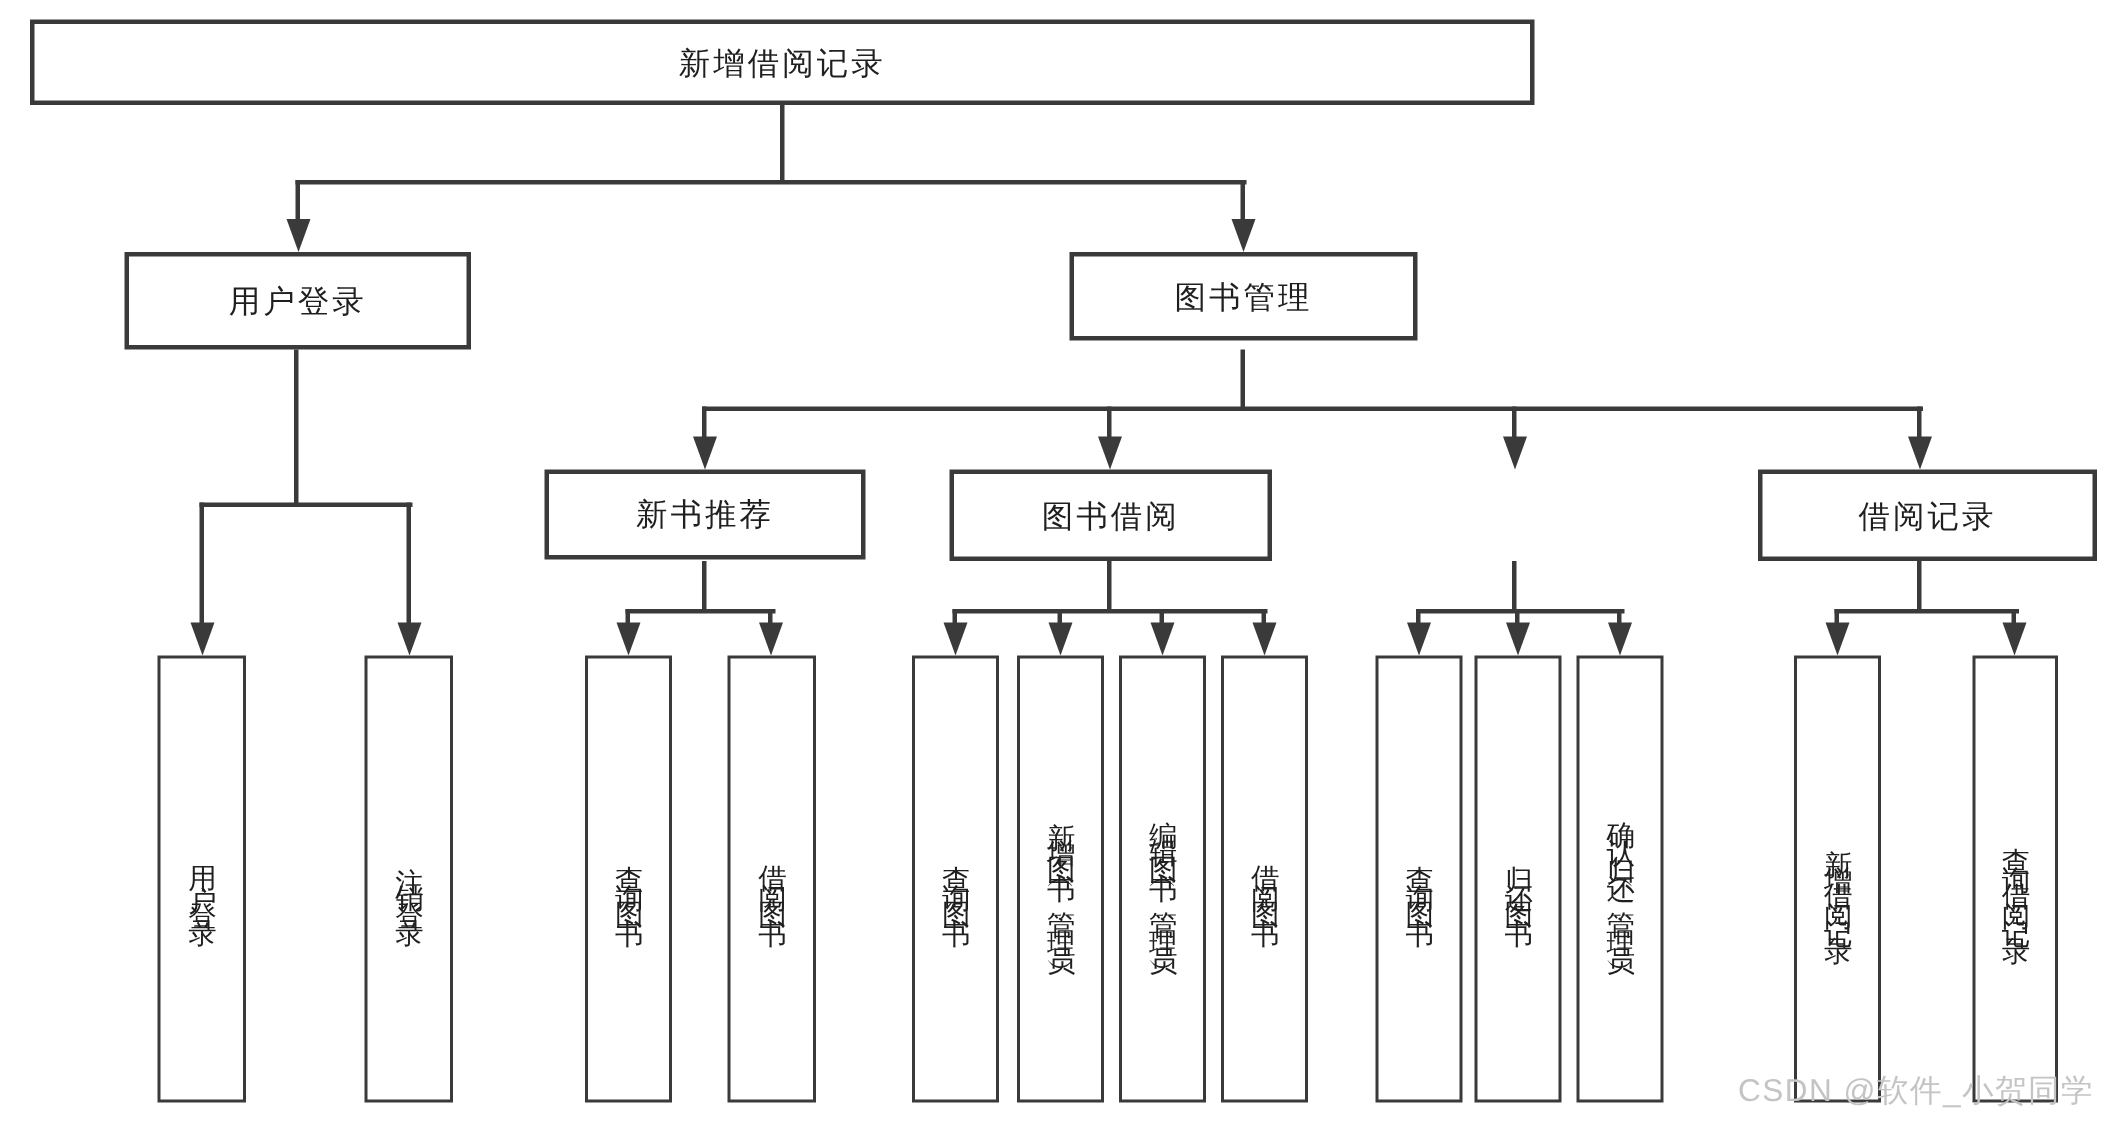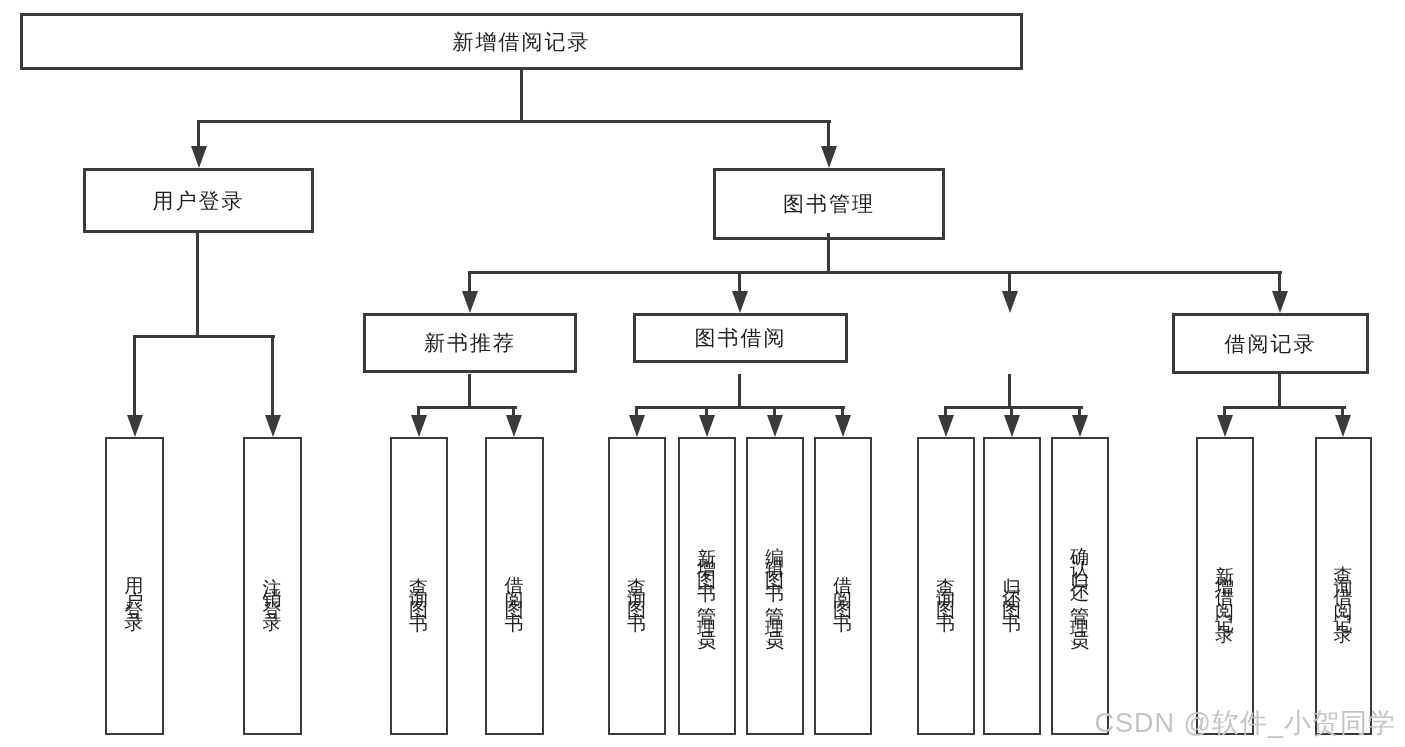--- a/index.html
+++ b/index.html
@@ -44,55 +44,55 @@
   .h{position:absolute;height:3px;background:var(--line);}
   .tri{
     position:absolute;width:0;height:0;
     border-left:8px solid transparent;
     border-right:8px solid transparent;
     border-top:22px solid var(--line);
   }
   .watermark{
     position:absolute;
     right:9px;bottom:6px;
-    font-size:27px;
+    font-size:21px;
     color:var(--wm);
     letter-spacing:1px;
     z-index:5;
     white-space:nowrap;
     margin-left:36px;
   }
 </style>
 </head>
 <body>
 
 <div class="canvas">
 
   <div class="node hbox" style="left:20px;top:13px;width:1003px;height:57px">
     <span>新增借阅记录</span>
   </div>
 
   <div class="node hbox" style="left:83px;top:168px;width:231px;height:65px">
     <span>用户登录</span>
   </div>
 
-  <div class="node hbox" style="left:713px;top:168px;width:232px;height:72px">
+  <div class="node hbox" style="left:713px;top:168px;width:232px;height:59px">
     <span>图书管理</span>
   </div>
 
   <div class="node hbox" style="left:363px;top:313px;width:214px;height:60px">
     <span>新书推荐</span>
   </div>
 
-  <div class="node hbox" style="left:633px;top:313px;width:215px;height:50px">
+  <div class="node hbox" style="left:633px;top:313px;width:215px;height:61px">
     <span>图书借阅</span>
   </div>
 
 
-  <div class="node hbox" style="left:1172px;top:313px;width:197px;height:61px">
+  <div class="node hbox" style="left:1172px;top:313px;width:226px;height:61px">
     <span>借阅记录</span>
   </div>
 
   <div class="node leaf" style="left:105px;top:437px;width:59px;height:298px">
     <span>用户登录</span>
   </div>
   <div class="node leaf" style="left:243px;top:437px;width:59px;height:298px">
     <span>注销登录</span>
   </div>
 

